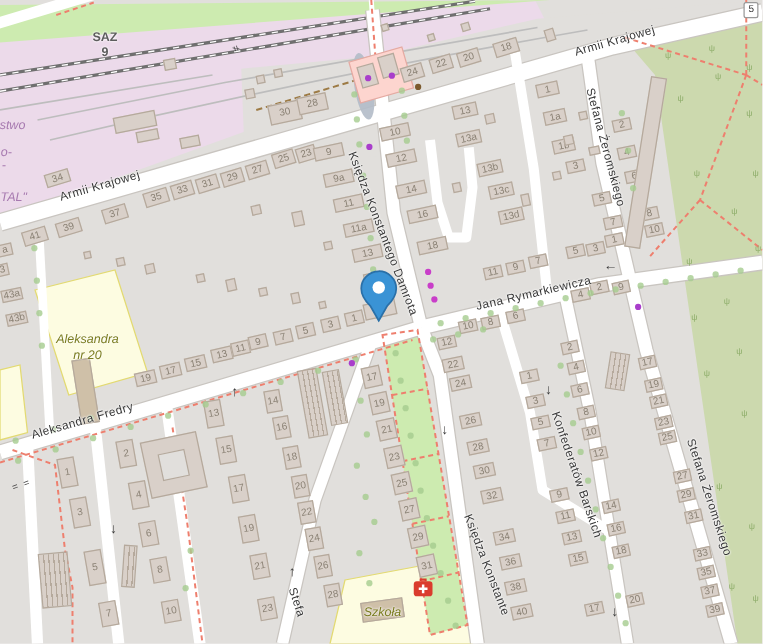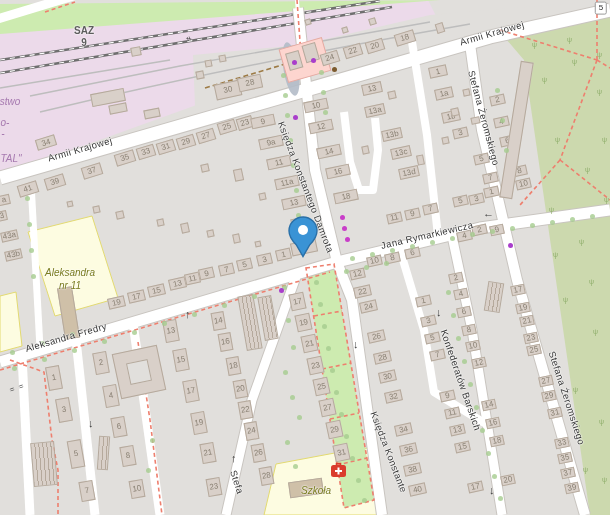--- a/index.html
+++ b/index.html
@@ -725,20 +725,20 @@
     <div class="street-label" style="left: 427px; top: 235px; transform: translate(-50%, -50%) rotate(-13deg);">Jana Rymarkiewicza</div>
     <div class="street-label" style="left: 66px; top: 337px; transform: translate(-50%, -50%) rotate(-16deg);">Aleksandra Fredry</div>
     <div class="street-label" style="left: 484px; top: 118px; transform: translate(-50%, -50%) rotate(75deg);">Stefana Żeromskiego</div>
     <div class="street-label" style="left: 567px; top: 398px; transform: translate(-50%, -50%) rotate(72deg);">Stefana Żeromskiego</div>
     <div class="street-label" style="left: 389px; top: 452px; transform: translate(-50%, -50%) rotate(69deg);">Księdza Konstante</div>
     <div class="street-label" style="left: 461px; top: 380px; transform: translate(-50%, -50%) rotate(71deg);">Konfederatów Barskich</div>
     <div class="street-label" style="left: 237px; top: 482px; transform: translate(-50%, -50%) rotate(72deg);">Stefa</div>
     <div class="lbl rail" style="left: 84px; top: 30px; transform: translate(-50%, -50%);">SAZ</div>
     <div class="lbl rail" style="left: 84px; top: 42px; transform: translate(-50%, -50%);">9</div>
     <div class="lbl school" style="left: 70px; top: 272px; transform: translate(-50%, -50%);">Aleksandra</div>
-    <div class="lbl school" style="left: 70px; top: 285px; transform: translate(-50%, -50%);">nr 11</div>
-    <div class="lbl school" style="left: 316px; top: 490px; transform: translate(-50%, -50%);">Szkoła</div>
+    <div class="lbl school" style="left: 70px; top: 285px; transform: translate(-50%, -50%);">nr 20</div>
+    <div class="lbl school" style="left: 306px; top: 490px; transform: translate(-50%, -50%);">Szkoła</div>
     <div class="lbl ind" style="left: 10px; top: 101px; transform: translate(-50%, -50%);">stwo</div>
     <div class="lbl ind" style="left: 5px; top: 122px; transform: translate(-50%, -50%);">o-</div>
     <div class="lbl ind" style="left: 3px; top: 133px; transform: translate(-50%, -50%);">-</div>
     <div class="lbl ind" style="left: 11px; top: 158px; transform: translate(-50%, -50%);">TAL"</div>
     <div class="lbl refbox" style="left: 601px; top: 8px; transform: translate(-50%, -50%);">5</div>
 </div>
 
 </body></html>

